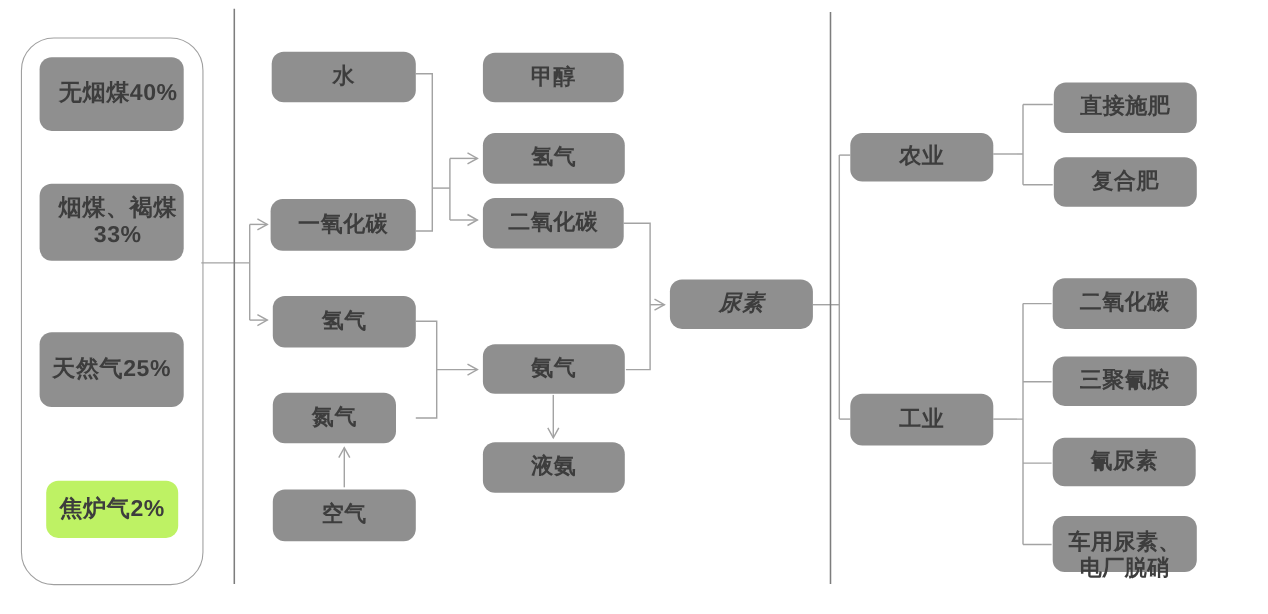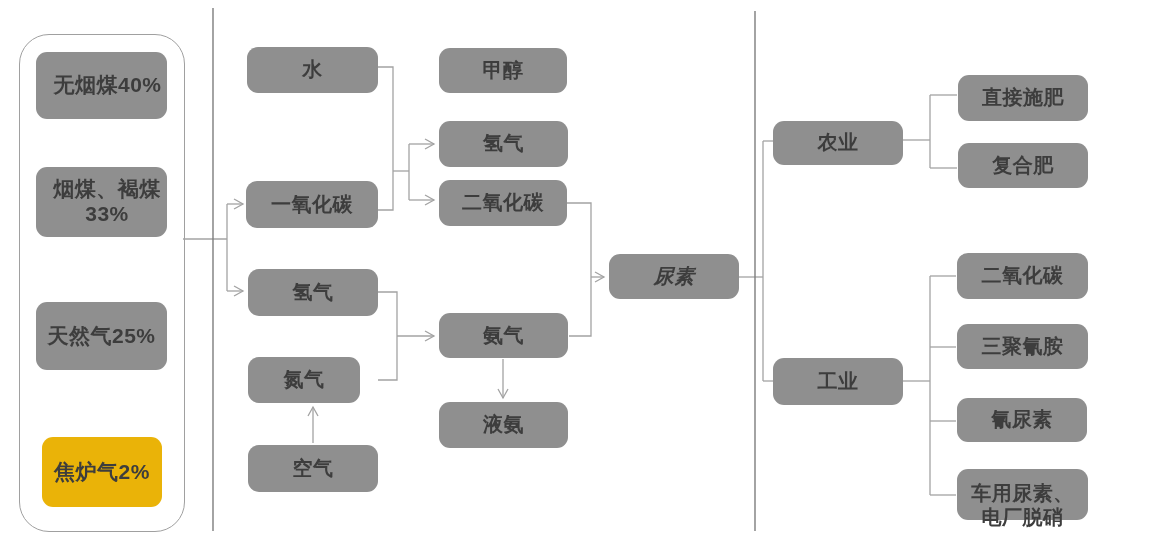--- a/index.html
+++ b/index.html
@@ -85,21 +85,21 @@
       <div class="node" style="left: 36px; top: 52px; width: 131px; height: 67px; background: rgb(143, 143, 143); padding-left: 12px;">
         <span class="node-label" style="font-size: 21px; color: rgb(61, 61, 61);">无烟煤40%</span>
       </div>
       <div class="node" style="left: 36px; top: 167px; width: 131px; height: 70px; background: rgb(143, 143, 143); padding-left: 11px;">
         <span class="node-label" style="font-size: 21px; color: rgb(61, 61, 61);">烟煤、褐煤
 33%</span>
       </div>
       <div class="node" style="left: 36px; top: 302px; width: 131px; height: 68px; background: rgb(143, 143, 143);">
         <span class="node-label" style="font-size: 21px; color: rgb(61, 61, 61);">天然气25%</span>
       </div>
-      <div class="node" style="left: 42px; top: 437px; width: 120px; height: 70px; background: #eab308; align-items: center;">
+      <div class="node" style="left: 42px; top: 437px; width: 120px; height: 52px; background: #bef264; align-items: center;">
         <span class="node-label" style="font-size: 21px; color: rgb(61, 61, 61);">焦炉气2%</span>
       </div>
       <div class="node" style="left: 247px; top: 47px; width: 131px; height: 46px; background: rgb(143, 143, 143);">
         <span class="node-label" style="font-size: 20px; color: rgb(61, 61, 61);">水</span>
       </div>
       <div class="node" style="left: 439px; top: 48px; width: 128px; height: 45px; background: rgb(143, 143, 143);">
         <span class="node-label" style="font-size: 20px; color: rgb(61, 61, 61);">甲醇</span>
       </div>
       <div class="node" style="left: 439px; top: 121px; width: 129px; height: 46px; background: rgb(143, 143, 143);">
         <span class="node-label" style="font-size: 20px; color: rgb(61, 61, 61);">氢气</span>

